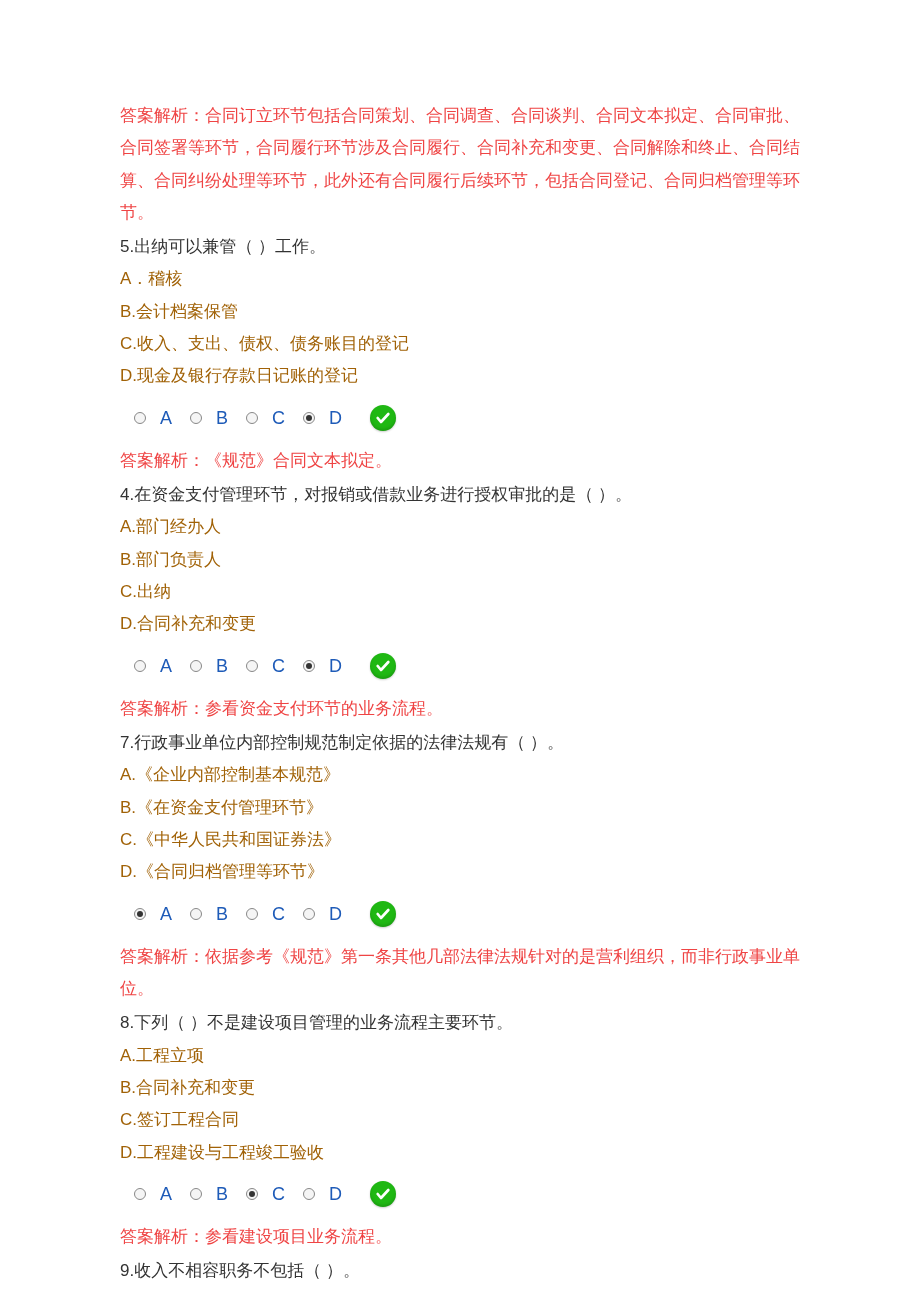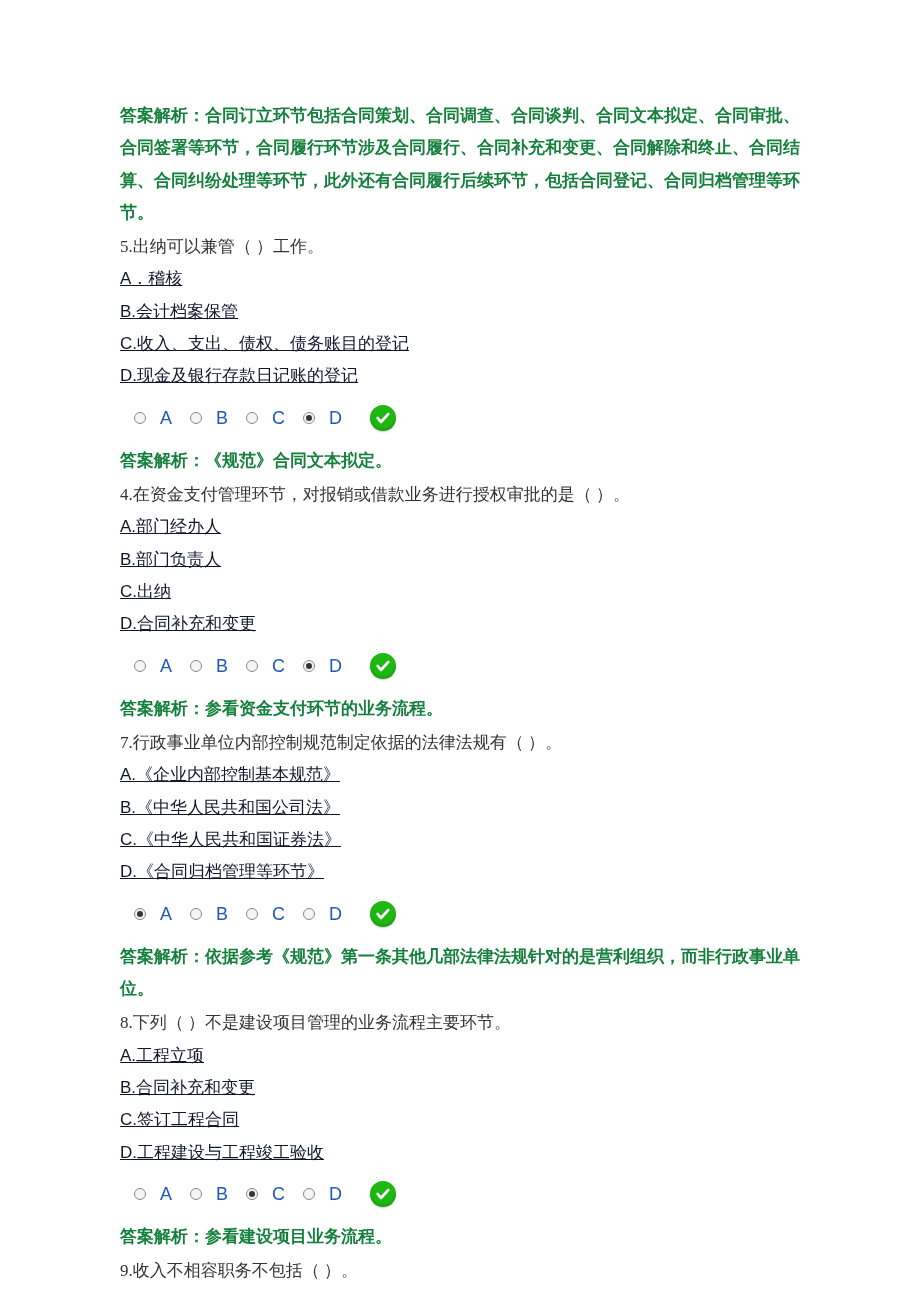--- a/index.html
+++ b/index.html
@@ -10,32 +10,29 @@
     body {
       font-family: "Microsoft YaHei", "SimSun", Arial, sans-serif;
       font-size: 17px;
       line-height: 1.9;
       color: #333;
       background: #fff;
       padding: 100px 120px 60px 120px;
       width: 920px;
     }
     .explanation {
-      color: #15803d;
+      color: #ef4444;
       margin-bottom: 2px;
-      font-weight: bold;
     }
     .question-text {
       color: #333;
       margin-top: 2px;
-      font-family: Liberation Serif, serif;
     }
     .option-line {
-      color: #0f172a;
-      text-decoration: underline;
+      color: #a16207;
     }
     .answer-row {
       display: flex;
       align-items: center;
       gap: 18px;
       margin: 8px 0 10px 14px;
     }
     .radio-pair {
       display: flex;
       align-items: center;
@@ -142,21 +139,21 @@
   <span class="check-icon">
     <svg viewBox="0 0 24 24" fill="none" stroke="#fff" stroke-width="4" stroke-linecap="round" stroke-linejoin="round">
         <polyline points="4 12 9 18 20 6"></polyline>
       </svg>
   </span>
 </div>
 <div class="explanation">答案解析：参看资金支付环节的业务流程。</div>
 
 <div class="question-text">7.行政事业单位内部控制规范制定依据的法律法规有（ ）。</div>
 <div class="option-line">A.《企业内部控制基本规范》</div>
-<div class="option-line">B.《中华人民共和国公司法》</div>
+<div class="option-line">B.《在资金支付管理环节》</div>
 <div class="option-line">C.《中华人民共和国证券法》</div>
 <div class="option-line">D.《合同归档管理等环节》</div>
 <div class="answer-row">
   <span class="radio-pair">
     <span class="radio selected"></span>
     <span class="radio-label">A</span>
   </span>
   <span class="radio-pair">
     <span class="radio"></span>
     <span class="radio-label">B</span>

